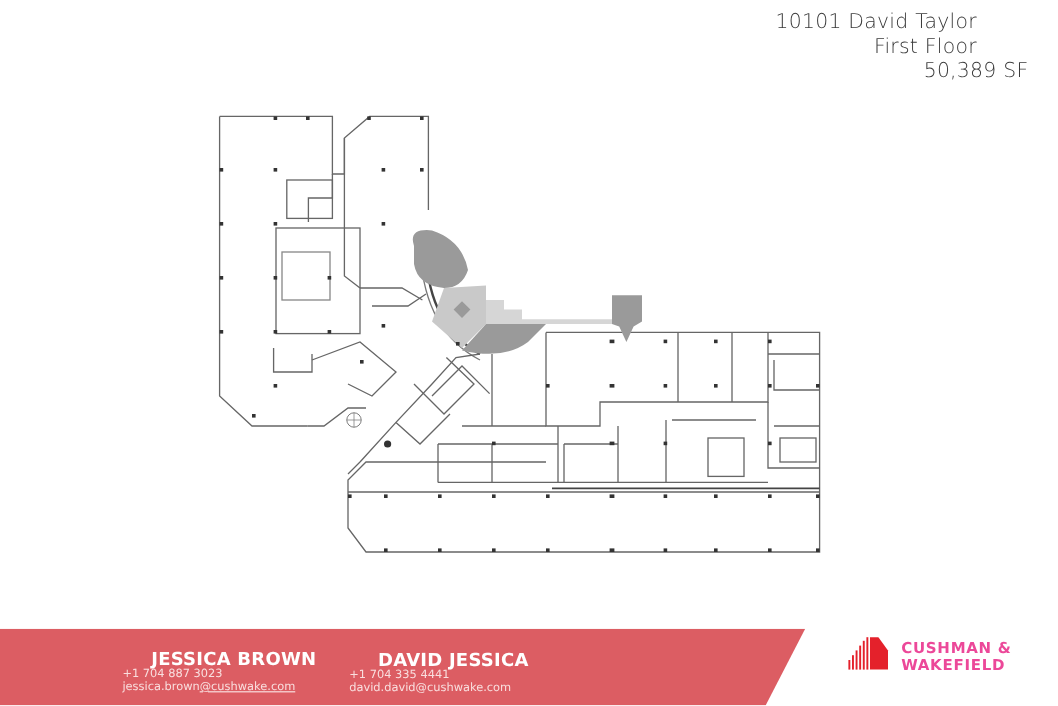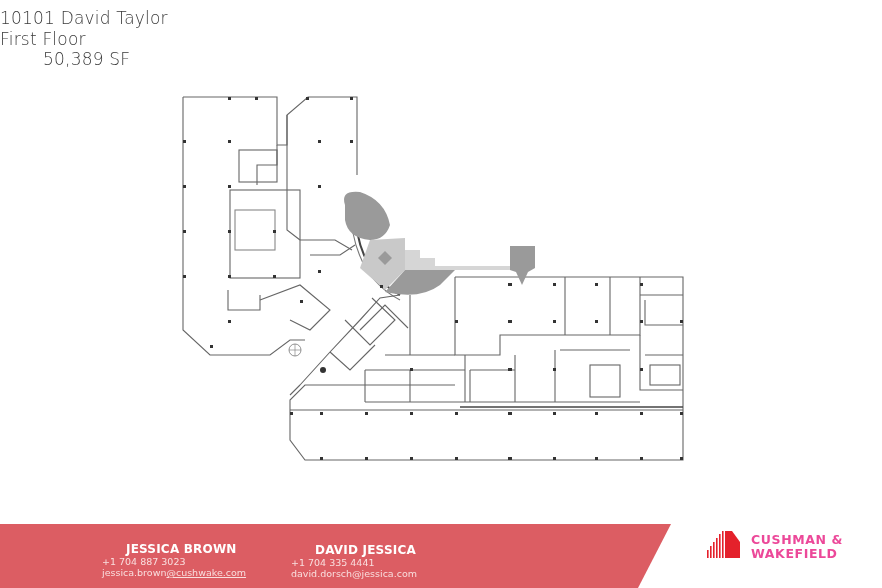--- a/index.html
+++ b/index.html
@@ -1,21 +1,21 @@
 <!DOCTYPE html>
 <html><head>
 <meta charset="utf-8">
 <style>
   html,body{margin:0;padding:0;}
   body{width:882px;height:588px;position:relative;background:#ffffff;overflow:hidden;font-family:"Liberation Sans",sans-serif;}
-  .title{position:absolute;left:0;width:814px;text-align:left;color:#3a3a3a;font-size:17px;line-height:19px;font-family:"DejaVu Sans",sans-serif;font-weight:300;letter-spacing:0.2px;}
+  .title{position:absolute;left:0;width:814px;text-align:right;color:#3a3a3a;font-size:17px;line-height:19px;font-family:"DejaVu Sans",sans-serif;font-weight:300;letter-spacing:0.2px;}
   #plan{position:absolute;left:170px;top:88px;width:530px;height:380px;}
   .banner{position:absolute;left:0;top:524px;width:882px;height:64px;}
   .contact{position:absolute;color:#fff;font-size:9.5px;line-height:11.5px;font-family:"DejaVu Sans",sans-serif;}
-  .contact .nm{font-weight:bold;font-size:12px;letter-spacing:0.2px;padding-left:24px;}
+  .contact .nm{font-weight:bold;font-size:15px;letter-spacing:0.2px;padding-left:24px;}
   .contact .ln{color:#f9dede;}
   .contact u{}
   .logo{position:absolute;left:706px;top:528px;}
   .logo-text{position:absolute;left:751px;top:533px;color:#ec4899;font-weight:bold;font-size:12.5px;line-height:13.5px;letter-spacing:0.6px;font-family:"DejaVu Sans",sans-serif;}
 </style>
 </head>
 <body>
 
 <div>
   <div class="title" style="top:9px;">10101 David Taylor</div>
@@ -150,21 +150,21 @@
 
 <div class="contact" style="left:102px;top:544px;">
   <div class="nm">JESSICA BROWN</div>
   <div class="ln">+1 704 887 3023</div>
   <div class="ln"><span>jessica.brown</span><u>@cushwake.com</u></div>
 </div>
 
 <div class="contact" style="left:291px;top:545px;">
   <div class="nm">DAVID JESSICA</div>
   <div class="ln">+1 704 335 4441</div>
-  <div class="ln">david.dorsch@jessica.com</div>
+  <div class="ln">david.david@cushwake.com</div>
 </div>
 
 <svg class="logo" width="44" height="32" viewBox="0 0 44 32" xmlns="http://www.w3.org/2000/svg">
   <g fill="#e4212b">
     <rect x="1" y="22" width="1.6" height="8"></rect>
     <rect x="4" y="18" width="1.6" height="12"></rect>
     <rect x="7" y="14" width="1.6" height="16"></rect>
     <rect x="10" y="10" width="1.6" height="20"></rect>
     <rect x="13" y="6" width="1.6" height="24"></rect>
     <rect x="16" y="3" width="1.6" height="27"></rect>

